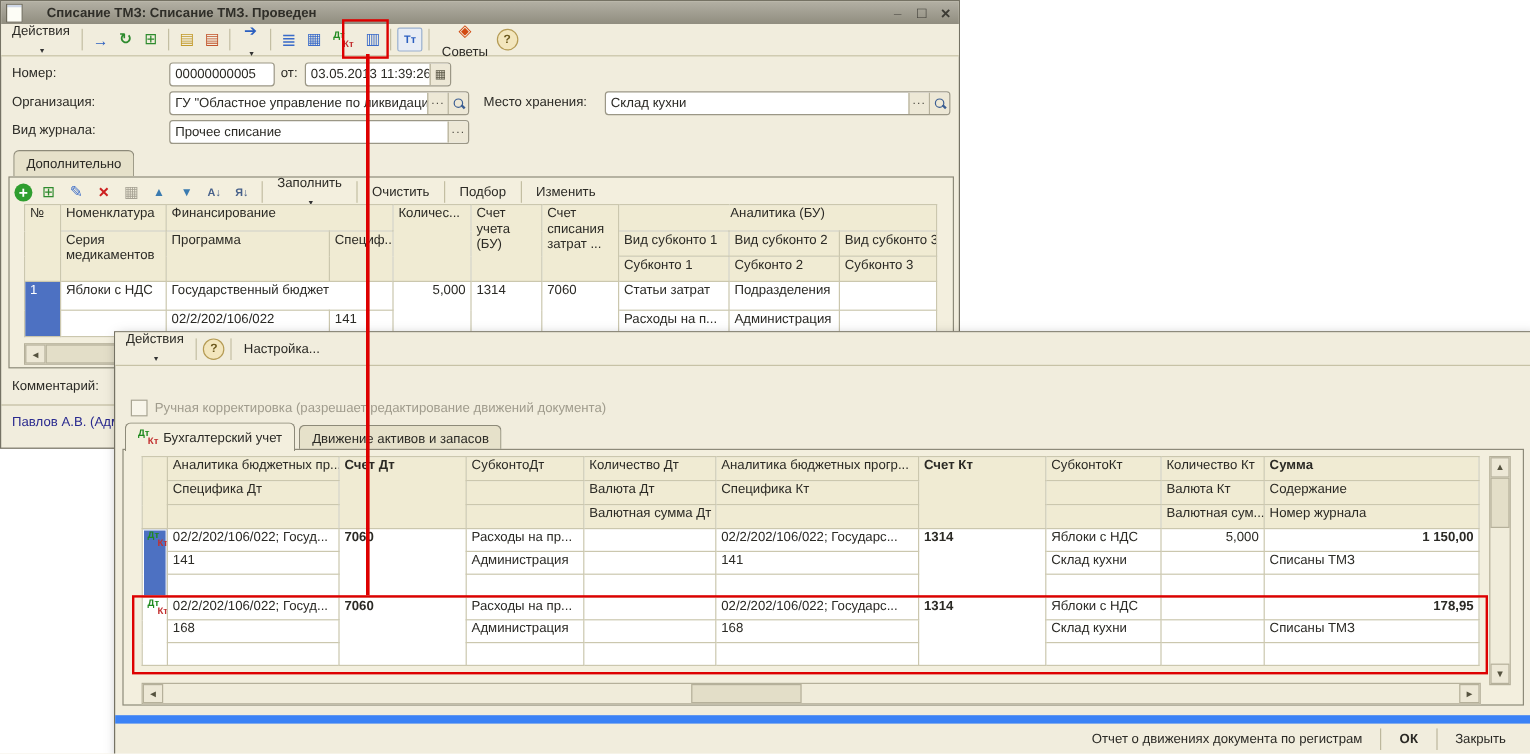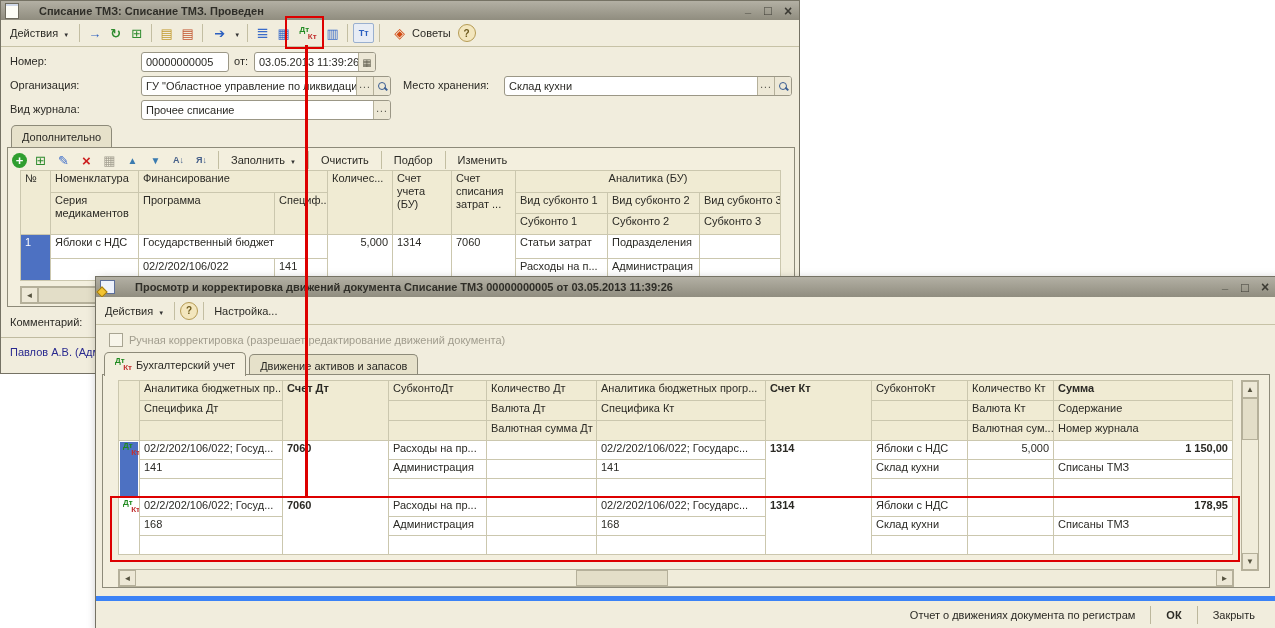--- a/index.html
+++ b/index.html
@@ -9,21 +9,21 @@
   .titlebar{height:19px;background:linear-gradient(to bottom,#b3b0a4,#908d7f);display:flex;align-items:center;
             padding:0 4px;gap:20px;color:#2f2e28;font-weight:bold;white-space:nowrap;overflow:hidden;}
   .titlebar .title{flex:0 1 auto;overflow:hidden;text-overflow:ellipsis;}
   .ctls{margin-left:auto;display:flex;gap:6px;align-items:center;}
   .ctl{width:14px;height:13px;display:flex;align-items:center;justify-content:center;color:#3c3b34;font-weight:bold;cursor:default;}
   .ctl-min::before{content:"_";position:relative;top:-3px;}
   .ctl-max::before{content:"□";font-size:13px;}
   .ctl-close::before{content:"×";font-size:14px;}
   .toolbar{height:26px;display:flex;align-items:center;padding:0 4px;gap:2px;background:#F1EDDD;
            border-bottom:1px solid #c7c2a6;}
-  .tbtn{display:inline-flex;align-items:center;gap:3px;padding:2px 5px;border-radius:2px;white-space:nowrap;}
+  .tbtn{display:inline-flex;align-items:center;gap:3px;padding:2px 5px;border-radius:2px;white-space:nowrap;flex-direction:column;}
   .ibtn{width:19px;height:18px;display:inline-flex;align-items:center;justify-content:center;font-size:13px;border-radius:2px;}
   .sep{width:1px;height:18px;background:#c3bea2;margin:0 3px;flex:0 0 auto;}
   .caret::before{content:"▼";font-size:6px;color:#333;margin-left:2px;}
   
   .i-go::before{content:"→";color:#2b5fc0;font-weight:bold;}
   .i-refresh::before{content:"↻";color:#2e8b2e;font-weight:bold;}
   .i-copyadd::before{content:"⊞";color:#2e8b2e;}
   .i-post::before{content:"▤";color:#c29a2c;}
   .i-unpost::before{content:"▤";color:#c2542c;}
   .i-send::before{content:"➔";color:#2b5fc0;}
@@ -282,29 +282,20 @@
       <span class="sthumb" style="width:160px;"></span>
     </div>
   </div>
 
   <span class="lbl" style="left:9px;top:315px;">Комментарий:</span>
   <div style="position:absolute;left:0;top:336px;width:100%;border-top:1px solid #c0bba0;"></div>
   <span class="lbl" style="left:9px;top:345px;color:#2a2a8f;">Павлов А.В. (Адм</span>
 </div>
 
 <div id="win2" class="window" style="left:95px;top:276px;width:1180px;height:352px;box-shadow:3px 4px 10px rgba(0,0,0,.35);z-index:10;">
-  <div class="titlebar" style="height:20px;">
-    <span class="form-icon"></span>
-    <span class="title">Просмотр и корректировка движений документа Списание ТМЗ 00000000005 от 03.05.2013 11:39:26</span>
-    <span class="ctls">
-      <span class="ctl ctl-min"></span>
-      <span class="ctl ctl-max"></span>
-      <span class="ctl ctl-close"></span>
-    </span>
-  </div>
   <div class="toolbar" style="height:27px;">
     <span class="tbtn">
       <span>Действия</span>
       <span class="caret"></span>
     </span>
     <span class="sep"></span>
     <span class="helpbtn">?</span>
     <span class="sep"></span>
     <span class="tbtn">
         <span>Настройка...</span>
@@ -448,21 +439,21 @@
       <span class="sthumb" style="height:40px;"></span>
       <span class="sbtn" style="margin-top:auto;">▼</span>
     </div>
     <div class="hscroll" style="left:15px;top:194px;width:1114px;">
       <span class="sbtn">◄</span>
       <span class="sthumb" style="width:90px;margin-left:440px;"></span>
       <span class="sbtn" style="margin-left:auto;">►</span>
     </div>
   </div>
 
-  <div style="position:absolute;left:0;bottom:0;width:100%;height:33px;border-top:5px solid #3b82f6;display:flex;align-items:center;justify-content:flex-end;gap:6px;padding-right:12px;box-sizing:border-box;">
+  <div style="position:absolute;left:0;bottom:0;width:100%;height:33px;border-top:7px solid #3b82f6;display:flex;align-items:center;justify-content:flex-end;gap:6px;padding-right:12px;box-sizing:border-box;">
     <span class="flatbtn">Отчет о движениях документа по регистрам</span>
     <span class="vsep"></span>
     <span class="flatbtn" style="font-weight:bold;">ОК</span>
     <span class="vsep"></span>
     <span class="flatbtn">Закрыть</span>
   </div>
 </div>
 
 <div class="annot" id="ann-btn" style="left:285px;top:16px;width:35px;height:29px;border:2px solid #dd0000;"></div>
 <div class="annot" id="ann-line" style="left:305px;top:45px;width:3px;height:451px;background:#dd0000;"></div>

